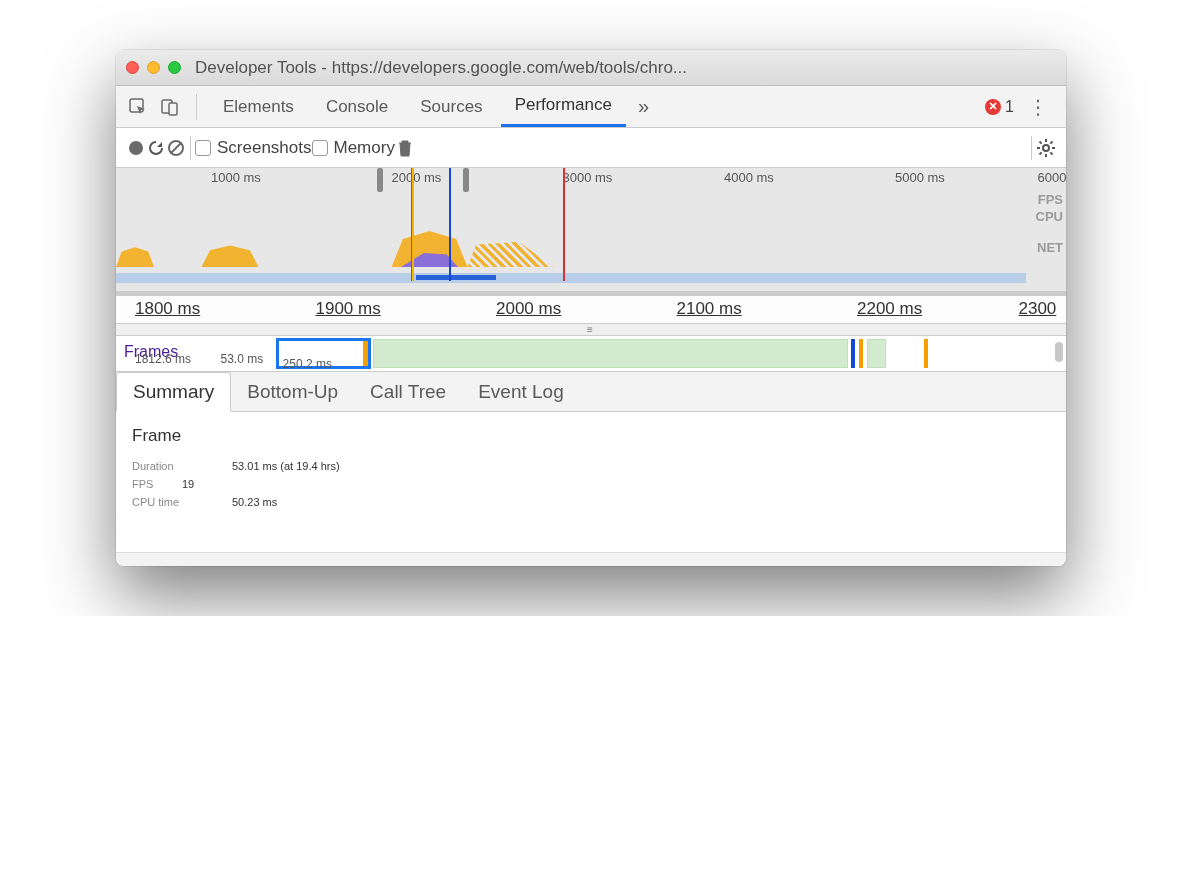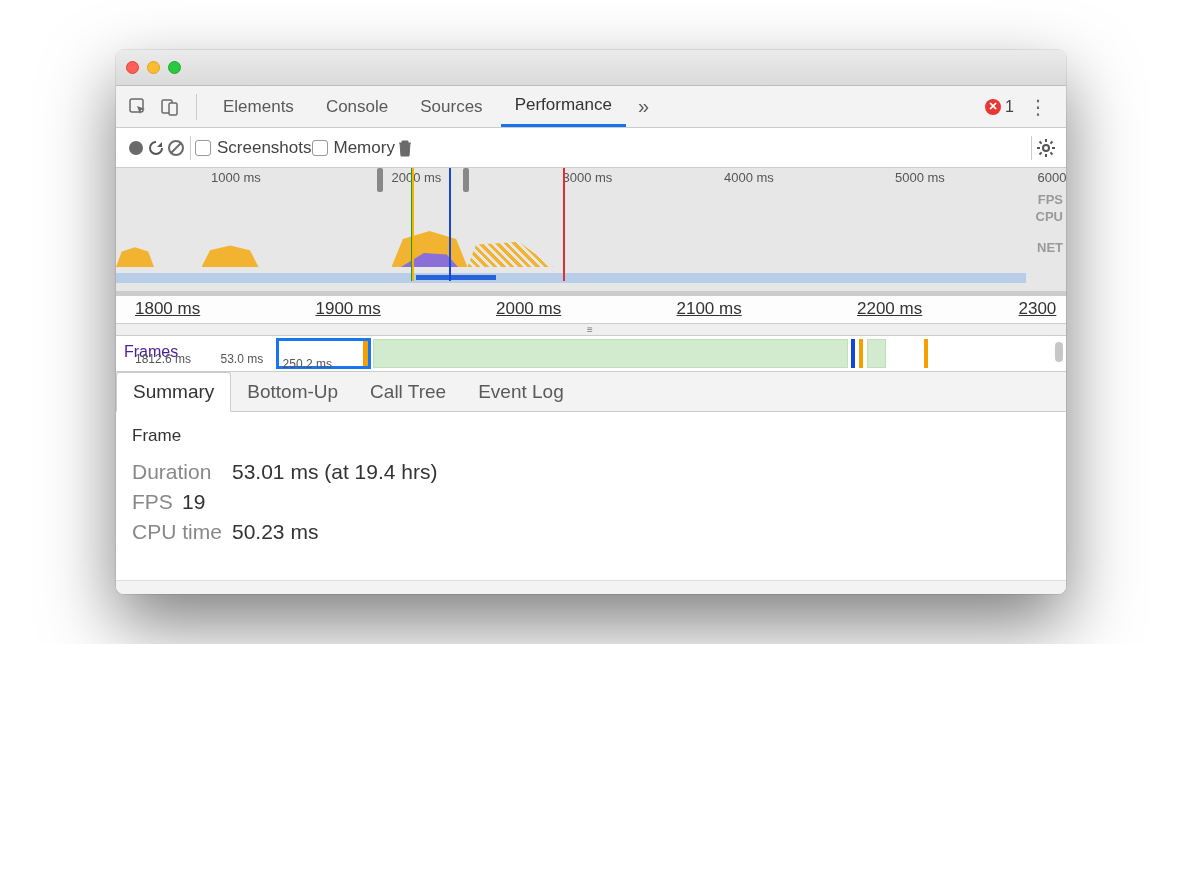--- a/index.html
+++ b/index.html
@@ -97,36 +97,37 @@
 .frame-strip { position:absolute; top:3px; bottom:3px; width:4px;}
 .scroll-thumb { position:absolute; right:3px; top:6px; width:8px; height:20px; border-radius:4px; background:#c7c7c7;}
 .detail-tabs {
   height:40px; background:#f3f3f3; border-bottom:1px solid #ccc;
   display:flex; align-items:flex-end;
 }
 .dtab { font-size:19px; color:#5a5a5a; padding:8px 16px; cursor:pointer;}
 .dtab.active { background:#fff; border:1px solid #ccc; border-bottom:1px solid #fff; color:#333; margin-bottom:-1px; border-radius:3px 3px 0 0;}
 .detail-body { padding: 14px 16px 30px 16px; font-size:17px; color:#333; min-height:140px;}
 .detail-title { margin-bottom: 14px;}
-.drow { display:flex; margin-bottom:6px; font-size:21px;}
+.drow { display:flex; margin-bottom:6px; font-size:11px;}
 .dlabel { color:#888; width:100px;}
 .bottom-strip { height:14px; background:#f3f3f3; border-top:1px solid #ddd;}
 svg { display:block; }
 </style>
 </head>
 <body>
 
 <div class="window">
 
   <div class="titlebar">
     <div class="traffic">
       <div class="tl red"></div>
       <div class="tl yellow"></div>
       <div class="tl green"></div>
     </div>
+    <div class="title">Developer Tools - https://developers.google.com/web/tools/chro...</div>
   </div>
 
   <div class="tabbar">
     <div class="tab-icon">
       <svg width="20" height="20" viewBox="0 0 20 20">
           <rect x="2" y="2" width="13" height="13" rx="2" fill="none" stroke="#6a6a6a" stroke-width="1.5"></rect>
           <path d="M9 9 L17 12 L13 13 L12 17 Z" fill="#6a6a6a"></path>
         </svg>
     </div>
     <div class="tab-icon">

